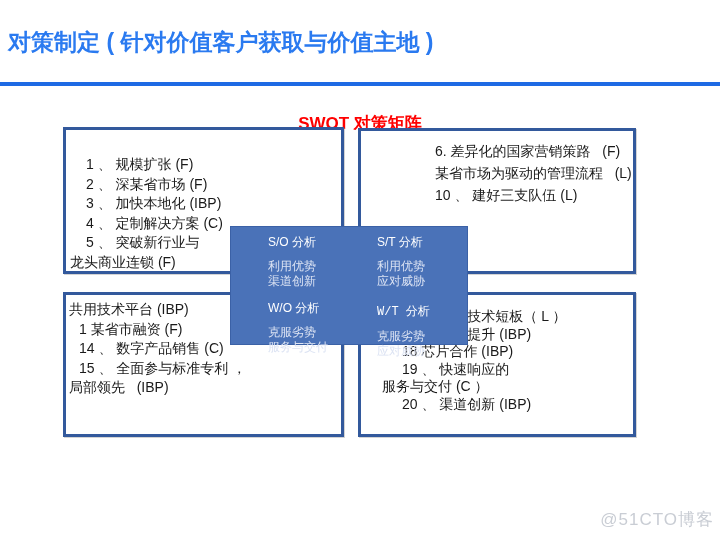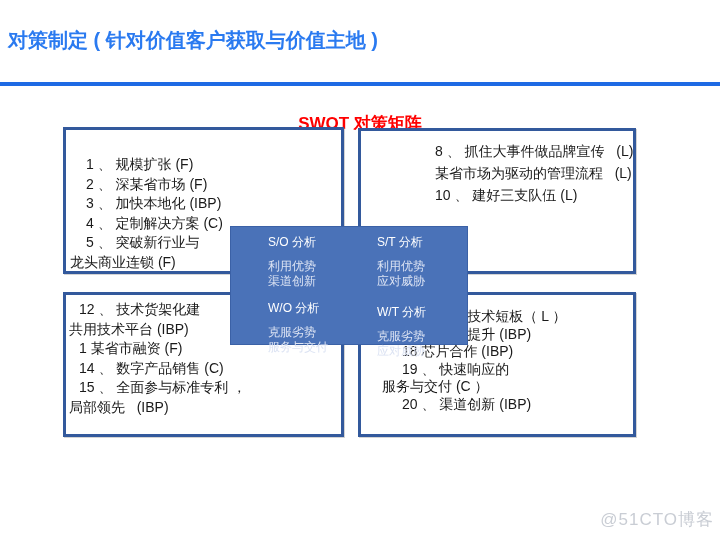--- a/index.html
+++ b/index.html
@@ -11,21 +11,21 @@
     --center-border:#3b61a6;
     --watermark-gray:#c9cdd4;
   }
   html,body{margin:0;padding:0;}
   body{
     width:720px;height:540px;background:#ffffff;position:relative;overflow:hidden;
     font-family:"Liberation Sans", sans-serif;
   }
   .header-title{
     position:absolute;left:8px;top:27px;
-    font-size:20px;font-weight:bold;color:var(--header-blue);
+    font-size:23px;font-weight:bold;color:var(--header-blue);
     white-space:pre;
   }
   .rule{
     position:absolute;left:0;top:82px;width:720px;height:4px;
     background:var(--rule-blue);
   }
   .matrix-title{
     position:absolute;left:0;top:112px;width:720px;text-align:center;
     font-size:17px;font-weight:bold;color:var(--title-red);
     white-space:pre;
@@ -50,21 +50,21 @@
   .center-matrix{
     position:absolute;left:230px;top:226px;width:238px;height:119px;
     background:var(--center-fill);border:1px solid var(--center-border);
     box-sizing:border-box;display:flex;z-index:5;font-size:12px;
   }
   .ccol{flex:1;padding-top:8px;box-sizing:border-box;}
   .ccol.left{padding-left:37px;}
   .ccol.right{padding-left:19px;}
   .chead{color:#ffffff;line-height:14px;margin-bottom:10px;white-space:pre;}
   .chead.second{margin-top:12px;}
-  .ccol.right .chead.second{margin-top:16px;}
+  .ccol.right .chead.second{margin-top:16px;font-family:Liberation Mono, monospace;}
   .cline{color:#dce3f3;line-height:15px;white-space:pre;}
   .watermark{
     position:absolute;right:6px;top:508px;
     font-size:17px;color:var(--watermark-gray);letter-spacing:1px;
   }
 </style>
 </head>
 <body>
 
 <div class="header-title">对策制定 ( 针对价值客户获取与价值主地 )</div>
@@ -74,27 +74,26 @@
 <div class="quad tl">
   <div class="line indent">1 、 规模扩张 (F)</div>
   <div class="line indent">2 、 深某省市场 (F)</div>
   <div class="line indent">3 、 加快本地化 (IBP)</div>
   <div class="line indent">4 、 定制解决方案 (C)</div>
   <div class="line indent">5 、 突破新行业与</div>
   <div class="line">龙头商业连锁 (F)</div>
 </div>
 
 <div class="quad tr">
-  <div class="line">8 、 抓住大事件做品牌宣传   (L)</div>
+  <div class="line">6. 差异化的国家营销策路   (F)</div>
   <div class="line">某省市场为驱动的管理流程   (L)</div>
   <div class="line">10 、 建好三支队伍 (L)</div>
 </div>
 
 <div class="quad bl">
-  <div class="line indent">12 、 技术货架化建</div>
   <div class="line">共用技术平台 (IBP)</div>
   <div class="line indent">1 某省市融资 (F)</div>
   <div class="line indent">14 、 数字产品销售 (C)</div>
   <div class="line indent">15 、 全面参与标准专利 ，</div>
   <div class="line">局部领先   (IBP)</div>
 </div>
 
 <div class="quad br">
   <div class="line indent">16 、 解决技术短板（ L ）</div>
   <div class="line indent">17 、 质量提升 (IBP)</div>

